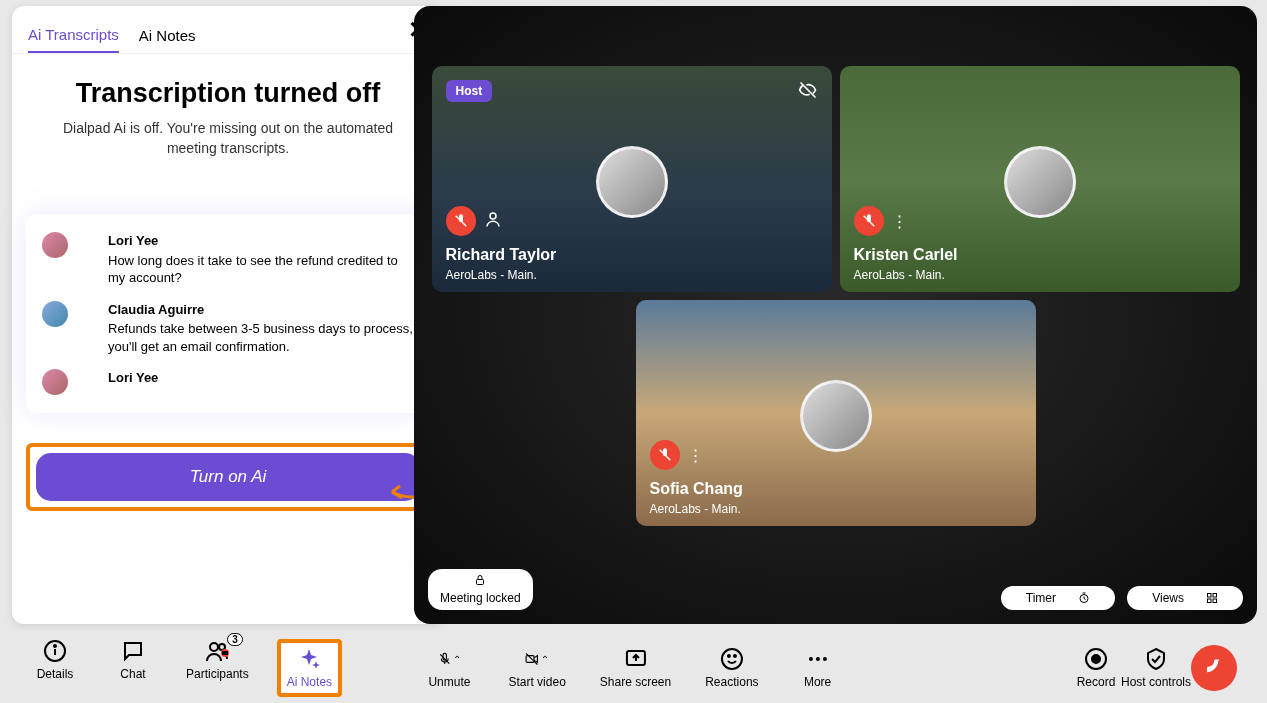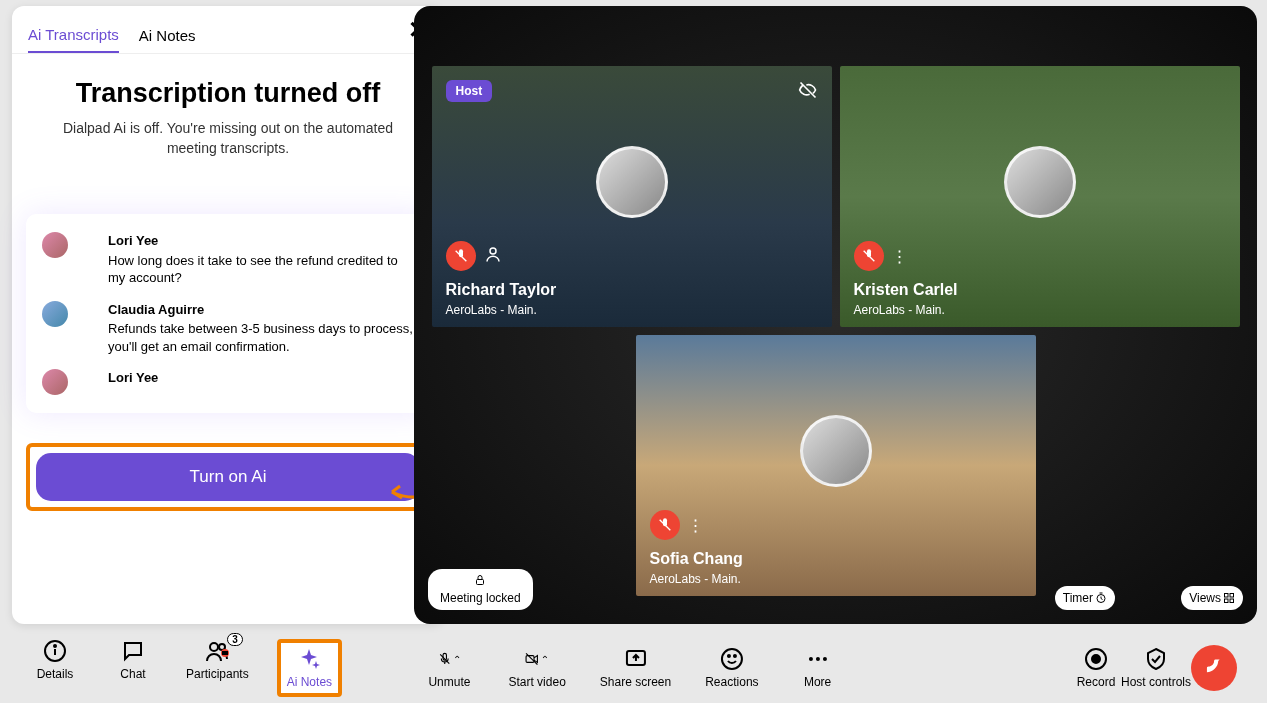--- a/index.html
+++ b/index.html
@@ -18,42 +18,42 @@
 .sample-card { margin: 32px 14px 0; background: #fff; border-radius: 10px; padding: 18px 16px; text-align: left; box-shadow: 0 0 30px rgba(140,100,255,0.15); position: relative; }
 .sample-card::before { content:''; position:absolute; inset:-8px; border-radius:14px; background: radial-gradient(circle at 90% 50%, rgba(200,150,255,0.3), transparent 60%); z-index:-1;}
 .msg { display: flex; margin-bottom: 14px; }
 .msg:last-child{margin-bottom:0;}
 .avatar { width: 26px; height: 26px; border-radius: 50%; background: linear-gradient(135deg,#d8a,#a66); flex-shrink: 0; margin-right: 8px; }
 .avatar.a2 { background: linear-gradient(135deg,#8ad,#48a);}
 .msg-body { font-size: 13px; line-height: 1.35; margin-left: 32px; }
 .msg-name { font-weight: 600; margin-bottom: 2px; }
 
 .cta-wrap { margin: 30px 14px 0; border: 4px solid #f08000; border-radius: 6px; padding: 6px; }
-.cta-btn { width: 100%; background: #6b4cd3; color: #fff; border: none; padding: 14px; font-size: 17px; border-radius: 15px; cursor: pointer; }
+.cta-btn { width: 100%; background: #6b4cd3; color: #fff; border: none; padding: 14px; font-size: 17px; border-radius: 15px; cursor: pointer; font-style: italic; }
 .footnote { font-size: 12px; color: #666; text-align: center; padding: 28px 30px 0; line-height:1.4;}
 
 .arrow { position: absolute; left: 384px; top: 480px; width: 70px; height: 30px; }
 
 .video-area { position: absolute; left: 414px; top: 6px; width: 843px; height: 618px; background: radial-gradient(ellipse at center, #2a2a2a, #0a0a0a); border-radius: 16px; padding: 60px 10px 10px; }
 .tiles { display: flex; flex-wrap: wrap; gap: 8px; justify-content: center; }
-.tile { width: 400px; height: 261px; border-radius: 2px; position: relative; overflow: hidden; background-size: cover; background-position: center; }
+.tile { width: 400px; height: 226px; border-radius: 10px; position: relative; overflow: hidden; background-size: cover; background-position: center; }
 .tile1 { background: linear-gradient(180deg,#3a4a3a 0%,#2a3a4a 60%,#1a2a3a 100%); }
 .tile2 { background: linear-gradient(180deg,#4a6a3a,#5a7a4a 50%,#3a5a2a); }
 .tile3 { background: linear-gradient(180deg,#5a7a9a 0%,#c8a878 50%,#8a6a4a 100%); }
 .host-badge { position: absolute; top: 14px; left: 14px; background: #6b4cd3; color:#fff; padding: 4px 10px; border-radius: 6px; font-size: 12px; font-weight:600; }
 .vis-off { position: absolute; top: 14px; right: 14px; color: #fff; }
 .tile-avatar { position: absolute; top: 80px; left: 50%; transform: translateX(-50%); width: 72px; height: 72px; border-radius: 50%; background: linear-gradient(135deg,#ddd,#888); border: 3px solid rgba(255,255,255,0.8); }
 .tile-controls { position: absolute; left: 14px; bottom: 56px; display: flex; gap: 8px; align-items:center; }
 .mute-ico { width: 30px; height: 30px; border-radius: 50%; background: #e43; display:flex; align-items:center; justify-content:center; }
 .opt-ico { color:#fff; font-size: 16px; }
 .tile-name { position: absolute; left: 14px; bottom: 28px; color:#fff; font-weight:600; font-size:16px; }
 .tile-loc { position: absolute; left: 14px; bottom: 10px; color:#fff; font-size:12px; }
 
 .meeting-locked { position: absolute; left: 14px; bottom: 14px; background:#fff; border-radius: 14px; padding: 5px 12px; font-size: 12px; display:flex; align-items:center; gap:5px;flex-direction:column; }
-.pill { position:absolute; bottom:14px; background:#fff; border-radius:14px; padding:5px 8px; font-size:12px; display:flex; align-items:center; gap:2px; }
+.pill { position:absolute; bottom:14px; background:#fff; border-radius:14px; padding:5px 25px; font-size:12px; display:flex; align-items:center; gap:22px; }
 .pill.timer { right: 142px; }
 .pill.views { right: 14px; }
 
 .toolbar { position: absolute; left: 0; bottom: 0; width: 100%; height: 70px; display:flex; align-items:center; padding: 0 30px; }
 .tb-group { display:flex; gap: 28px; }
 .tb-btn { display:flex; flex-direction:column; align-items:center; gap:4px; font-size:12px; cursor:pointer; position:relative; min-width:50px;}
 .tb-ico { width:24px; height:24px; display:flex; align-items:center; justify-content:center; }
 .tb-btn.highlighted { border: 4px solid #f08000; border-radius:4px; padding: 4px 6px; background:#fff;}
 .badge-p { position:absolute; top:-6px; right:6px; background:#fff; border:1px solid #000; border-radius:8px; padding:0 4px; font-size:10px; font-weight:bold;}
 .tb-center { position:absolute; left:50%; transform:translateX(-50%); display:flex; gap:34px; align-items:center;}

